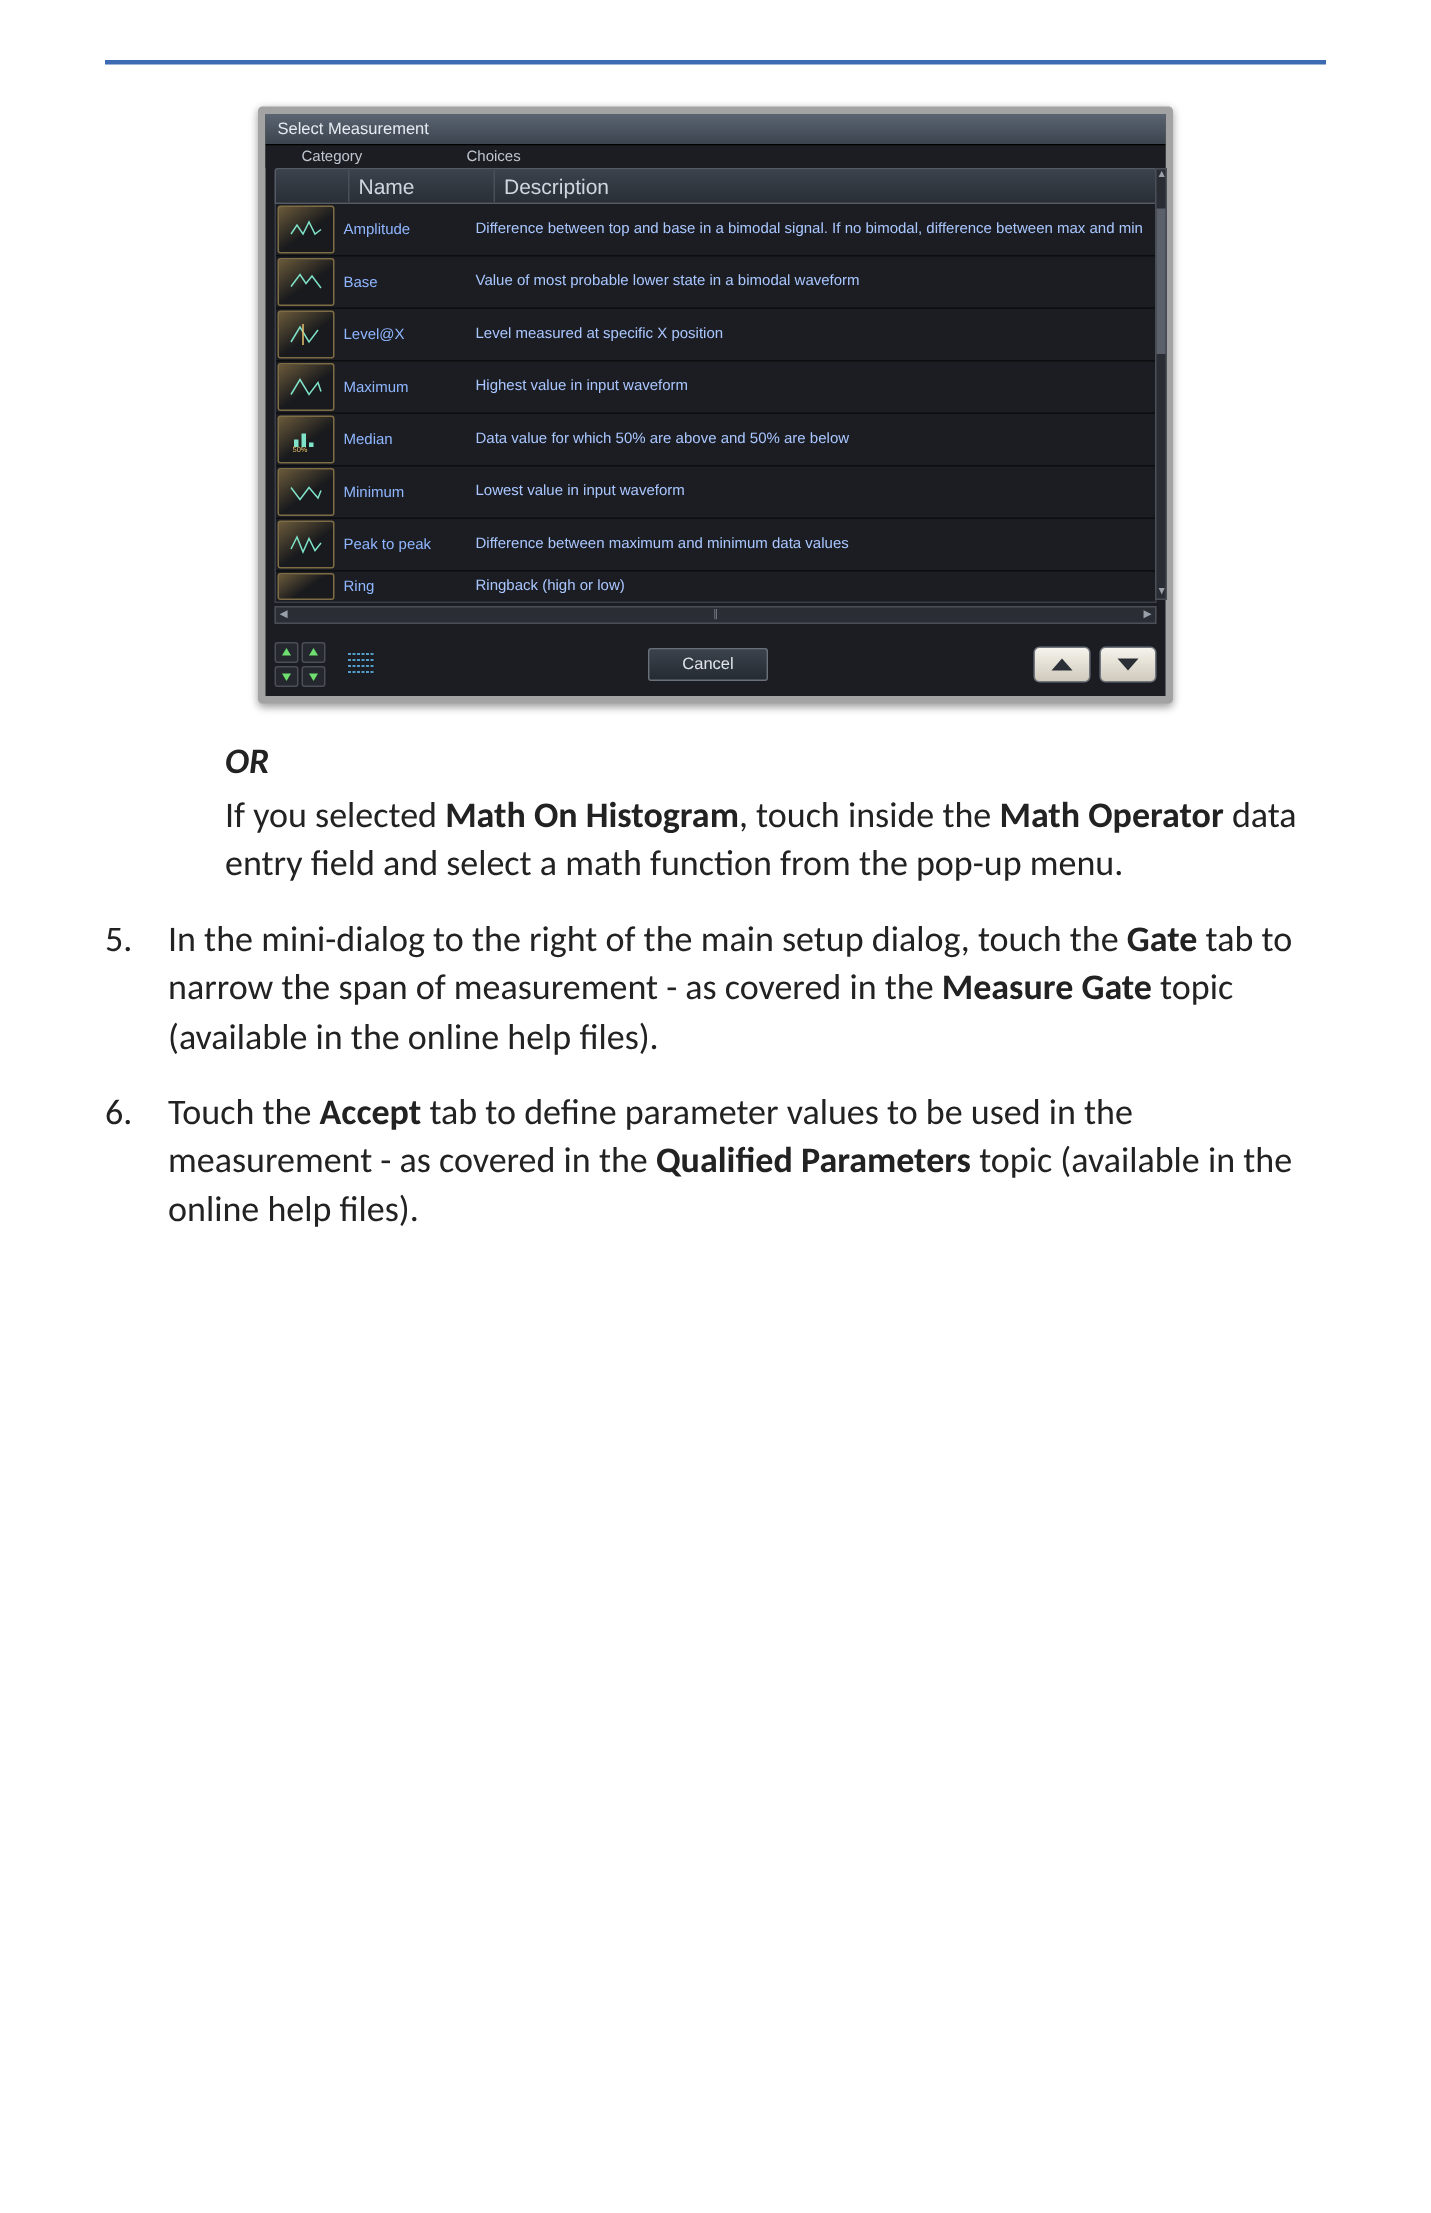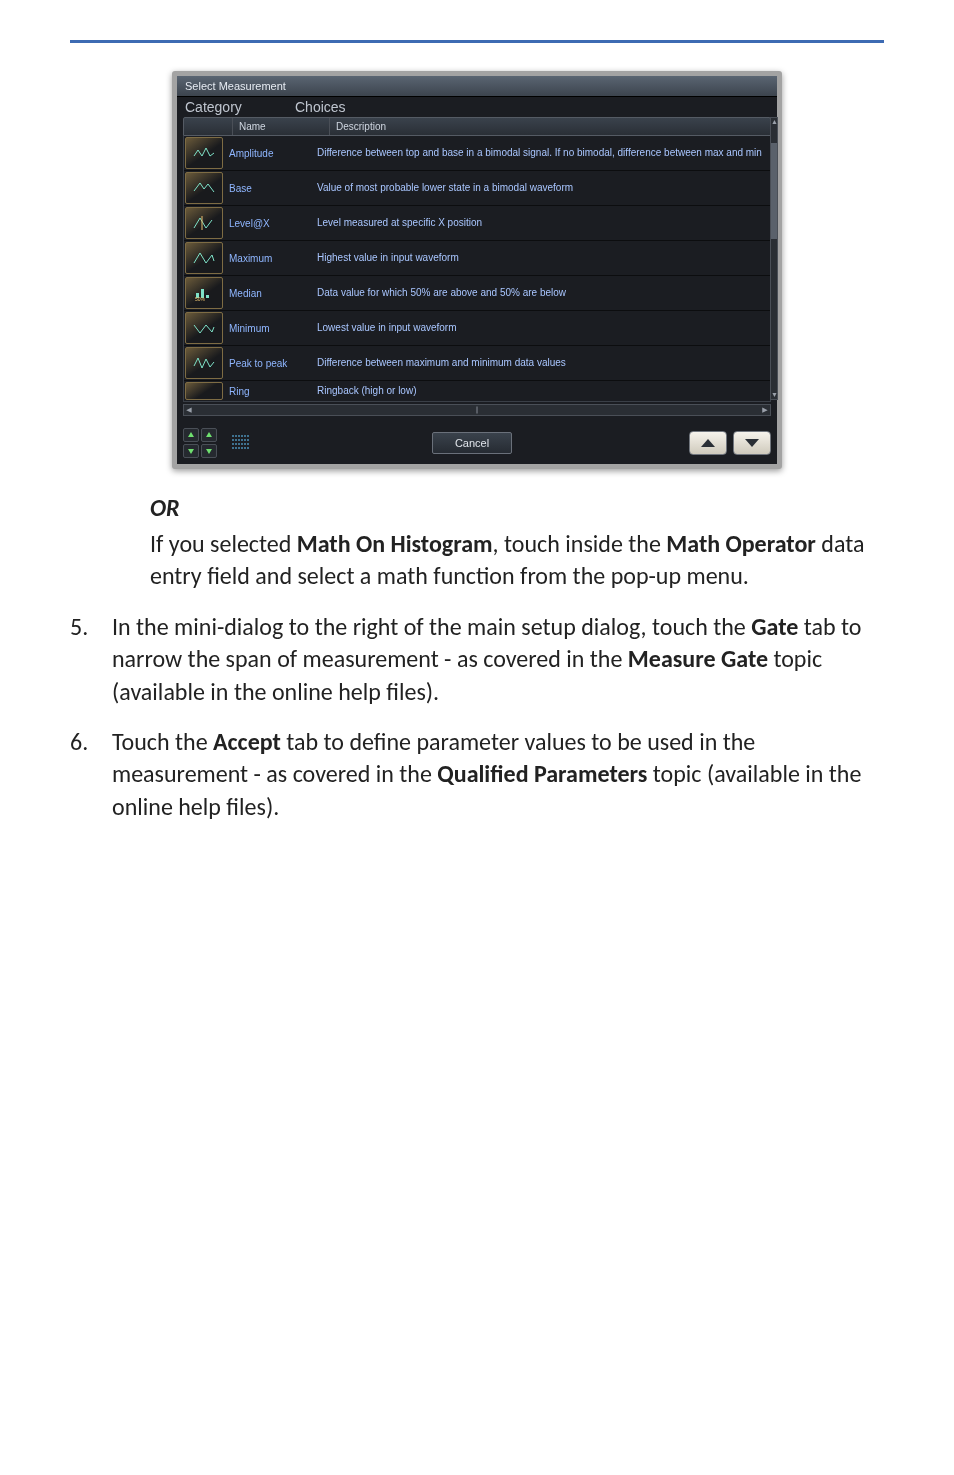--- a/index.html
+++ b/index.html
@@ -31,23 +31,23 @@
   }
   .titlebar {
     background: linear-gradient(#5a6572, #3c444e);
     padding: 4px 8px;
     font-size: 11px;
     color: #e6ebf2;
     border-bottom: 1px solid #000;
   }
   .labels {
     display: flex;
-    padding: 2px 8px 2px 8px;
+    padding: 2px 8px 2px 24px;
     color: #bfc5cf;
-    font-size: 14px;
+    font-size: 10px;
     background: #1b1d22;
   }
   .labels .c { width: 110px; }
   .body {
     display: flex;
     padding: 0 6px 6px 6px;
     gap: 6px;
   }
   .catcol {
     width: 96px;
@@ -94,21 +94,21 @@
   }
   .hdr {
     display: flex;
     background: linear-gradient(#3a424c, #2a2f36);
     border: 1px solid #555b64;
     border-radius: 2px 2px 0 0;
     overflow: hidden;
   }
   .hdr > div {
     padding: 3px 6px;
-    font-size: 10px;
+    font-size: 14px;
     color: #cfd6e0;
     border-right: 1px solid #4a4f57;
   }
   .hdr .ic { width: 36px; }
   .hdr .nm { width: 84px; }
   .hdr .ds { flex: 1; border-right: none; }
   .rows {
     border-left: 1px solid #3a3f47;
     border-right: 1px solid #3a3f47;
     border-bottom: 1px solid #3a3f47;

